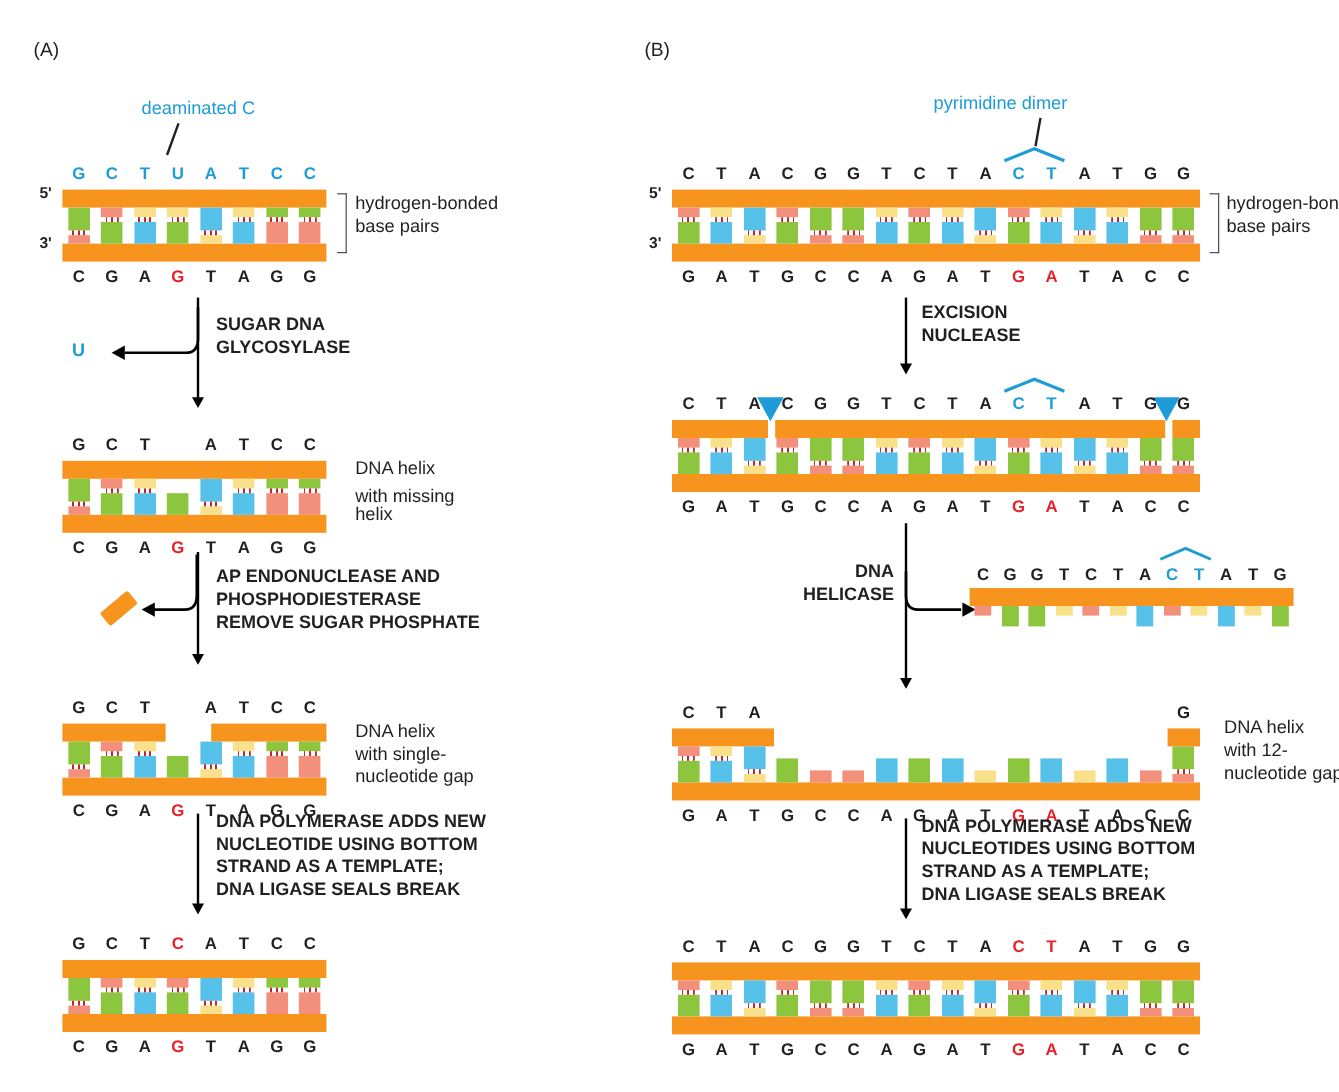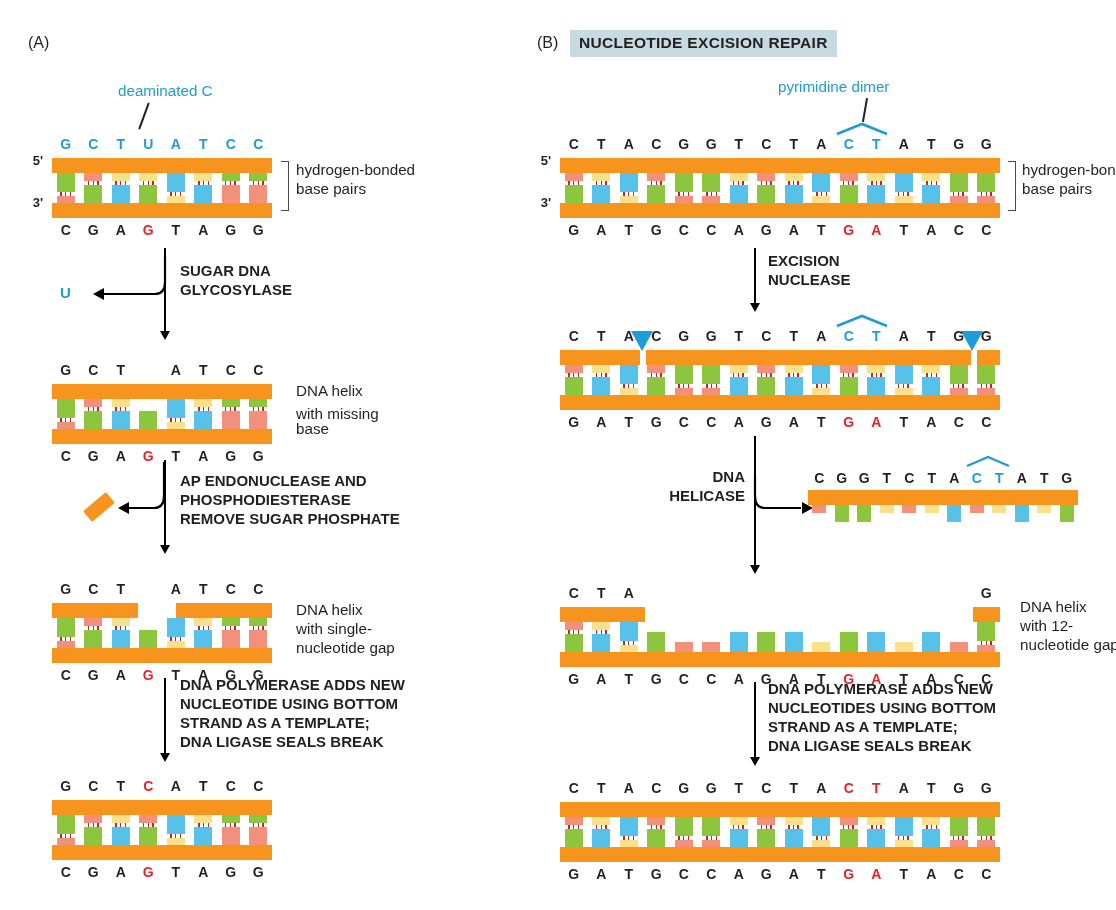--- a/index.html
+++ b/index.html
@@ -132,21 +132,21 @@
       <div style="position: absolute; left: 169.75px; top: 49px; width: 18px; height: 18px; background: rgb(242, 144, 123);"></div>
       <div style="position: absolute; left: 173.25px; top: 45px; width: 11px; height: 4px; background: repeating-linear-gradient(90deg, rgb(193, 39, 45) 0px, rgb(193, 39, 45) 1.5px, transparent 1.5px, transparent 4.75px);"></div>
       <div class="nt" style="position: absolute; left: 196.25px; top: 0px; width: 20px; text-align: center; color: rgb(35, 31, 32);">C</div>
       <div class="nt" style="position: absolute; left: 196.25px; top: 86px; width: 20px; text-align: center; color: rgb(35, 31, 32);">G</div>
       <div style="position: absolute; left: 197.25px; top: 37px; width: 18px; height: 8px; background: rgb(140, 198, 62);"></div>
       <div style="position: absolute; left: 197.25px; top: 49px; width: 18px; height: 18px; background: rgb(242, 144, 123);"></div>
       <div style="position: absolute; left: 200.75px; top: 45px; width: 11px; height: 4px; background: repeating-linear-gradient(90deg, rgb(193, 39, 45) 0px, rgb(193, 39, 45) 1.5px, transparent 1.5px, transparent 4.75px);"></div>
     </div>
   <div class="t" style="left:296px;top:382px">DNA helix</div>
   <div class="t" style="left:296px;top:405px">with missing</div>
-  <div class="t" style="left:296px;top:420px">base</div>
+  <div class="t" style="left:296px;top:420px">helix</div>
 
   <div class="vl" style="left:164px;top:460px;height:86px"></div>
   <div class="ah" style="left:159.5px;top:545px"></div>
   <svg style="left:118px;top:462px" width="50" height="54">
     <path d="M46,0 L46,34 Q46,46 36,46 L10,46" stroke="#000" stroke-width="2.2" fill="none"></path>
     <polygon points="11,40 0,46 11,52" fill="#000"></polygon>
   </svg>
   <div class="sugar" style="left:84px;top:500px"></div>
   <div class="tb" style="left:180px;top:472px">AP ENDONUCLEASE AND</div>
   <div class="tb" style="left:180px;top:491px">PHOSPHODIESTERASE</div>
@@ -244,21 +244,20 @@
       <div style="position: absolute; left: 169.75px; top: 49px; width: 18px; height: 18px; background: rgb(242, 144, 123);"></div>
       <div style="position: absolute; left: 173.25px; top: 45px; width: 11px; height: 4px; background: repeating-linear-gradient(90deg, rgb(193, 39, 45) 0px, rgb(193, 39, 45) 1.5px, transparent 1.5px, transparent 4.75px);"></div>
       <div class="nt" style="position: absolute; left: 196.25px; top: 0px; width: 20px; text-align: center; color: rgb(35, 31, 32);">C</div>
       <div class="nt" style="position: absolute; left: 196.25px; top: 86px; width: 20px; text-align: center; color: rgb(35, 31, 32);">G</div>
       <div style="position: absolute; left: 197.25px; top: 37px; width: 18px; height: 8px; background: rgb(140, 198, 62);"></div>
       <div style="position: absolute; left: 197.25px; top: 49px; width: 18px; height: 18px; background: rgb(242, 144, 123);"></div>
       <div style="position: absolute; left: 200.75px; top: 45px; width: 11px; height: 4px; background: repeating-linear-gradient(90deg, rgb(193, 39, 45) 0px, rgb(193, 39, 45) 1.5px, transparent 1.5px, transparent 4.75px);"></div>
     </div>
 
   <div class="tag" style="left:537px;top:33px">(B)</div>
-  <div class="title" style="left:570px;top:30px">NUCLEOTIDE EXCISION REPAIR</div>
 
   <div class="t blue" style="left:778px;top:78px">pyrimidine dimer</div>
   <div class="slash" style="left:864px;top:98px;height:24px;transform:rotate(10deg)"></div>
   <svg style="left:834px;top:121px" width="56" height="16">
     <polyline points="3,13 28,3 53,13" stroke="#1E9CD7" stroke-width="2.6" fill="none"></polyline>
   </svg>
 
   <div class="helix" style="left: 560px; top: 136px; width: 440px;">
       <div style="position: absolute; left: 0px; top: 22px; width: 440px; height: 15px; background: rgb(247, 148, 30);"></div>
       <div style="position: absolute; left: 0px; top: 67px; width: 440px; height: 15px; background: rgb(247, 148, 30);"></div>

